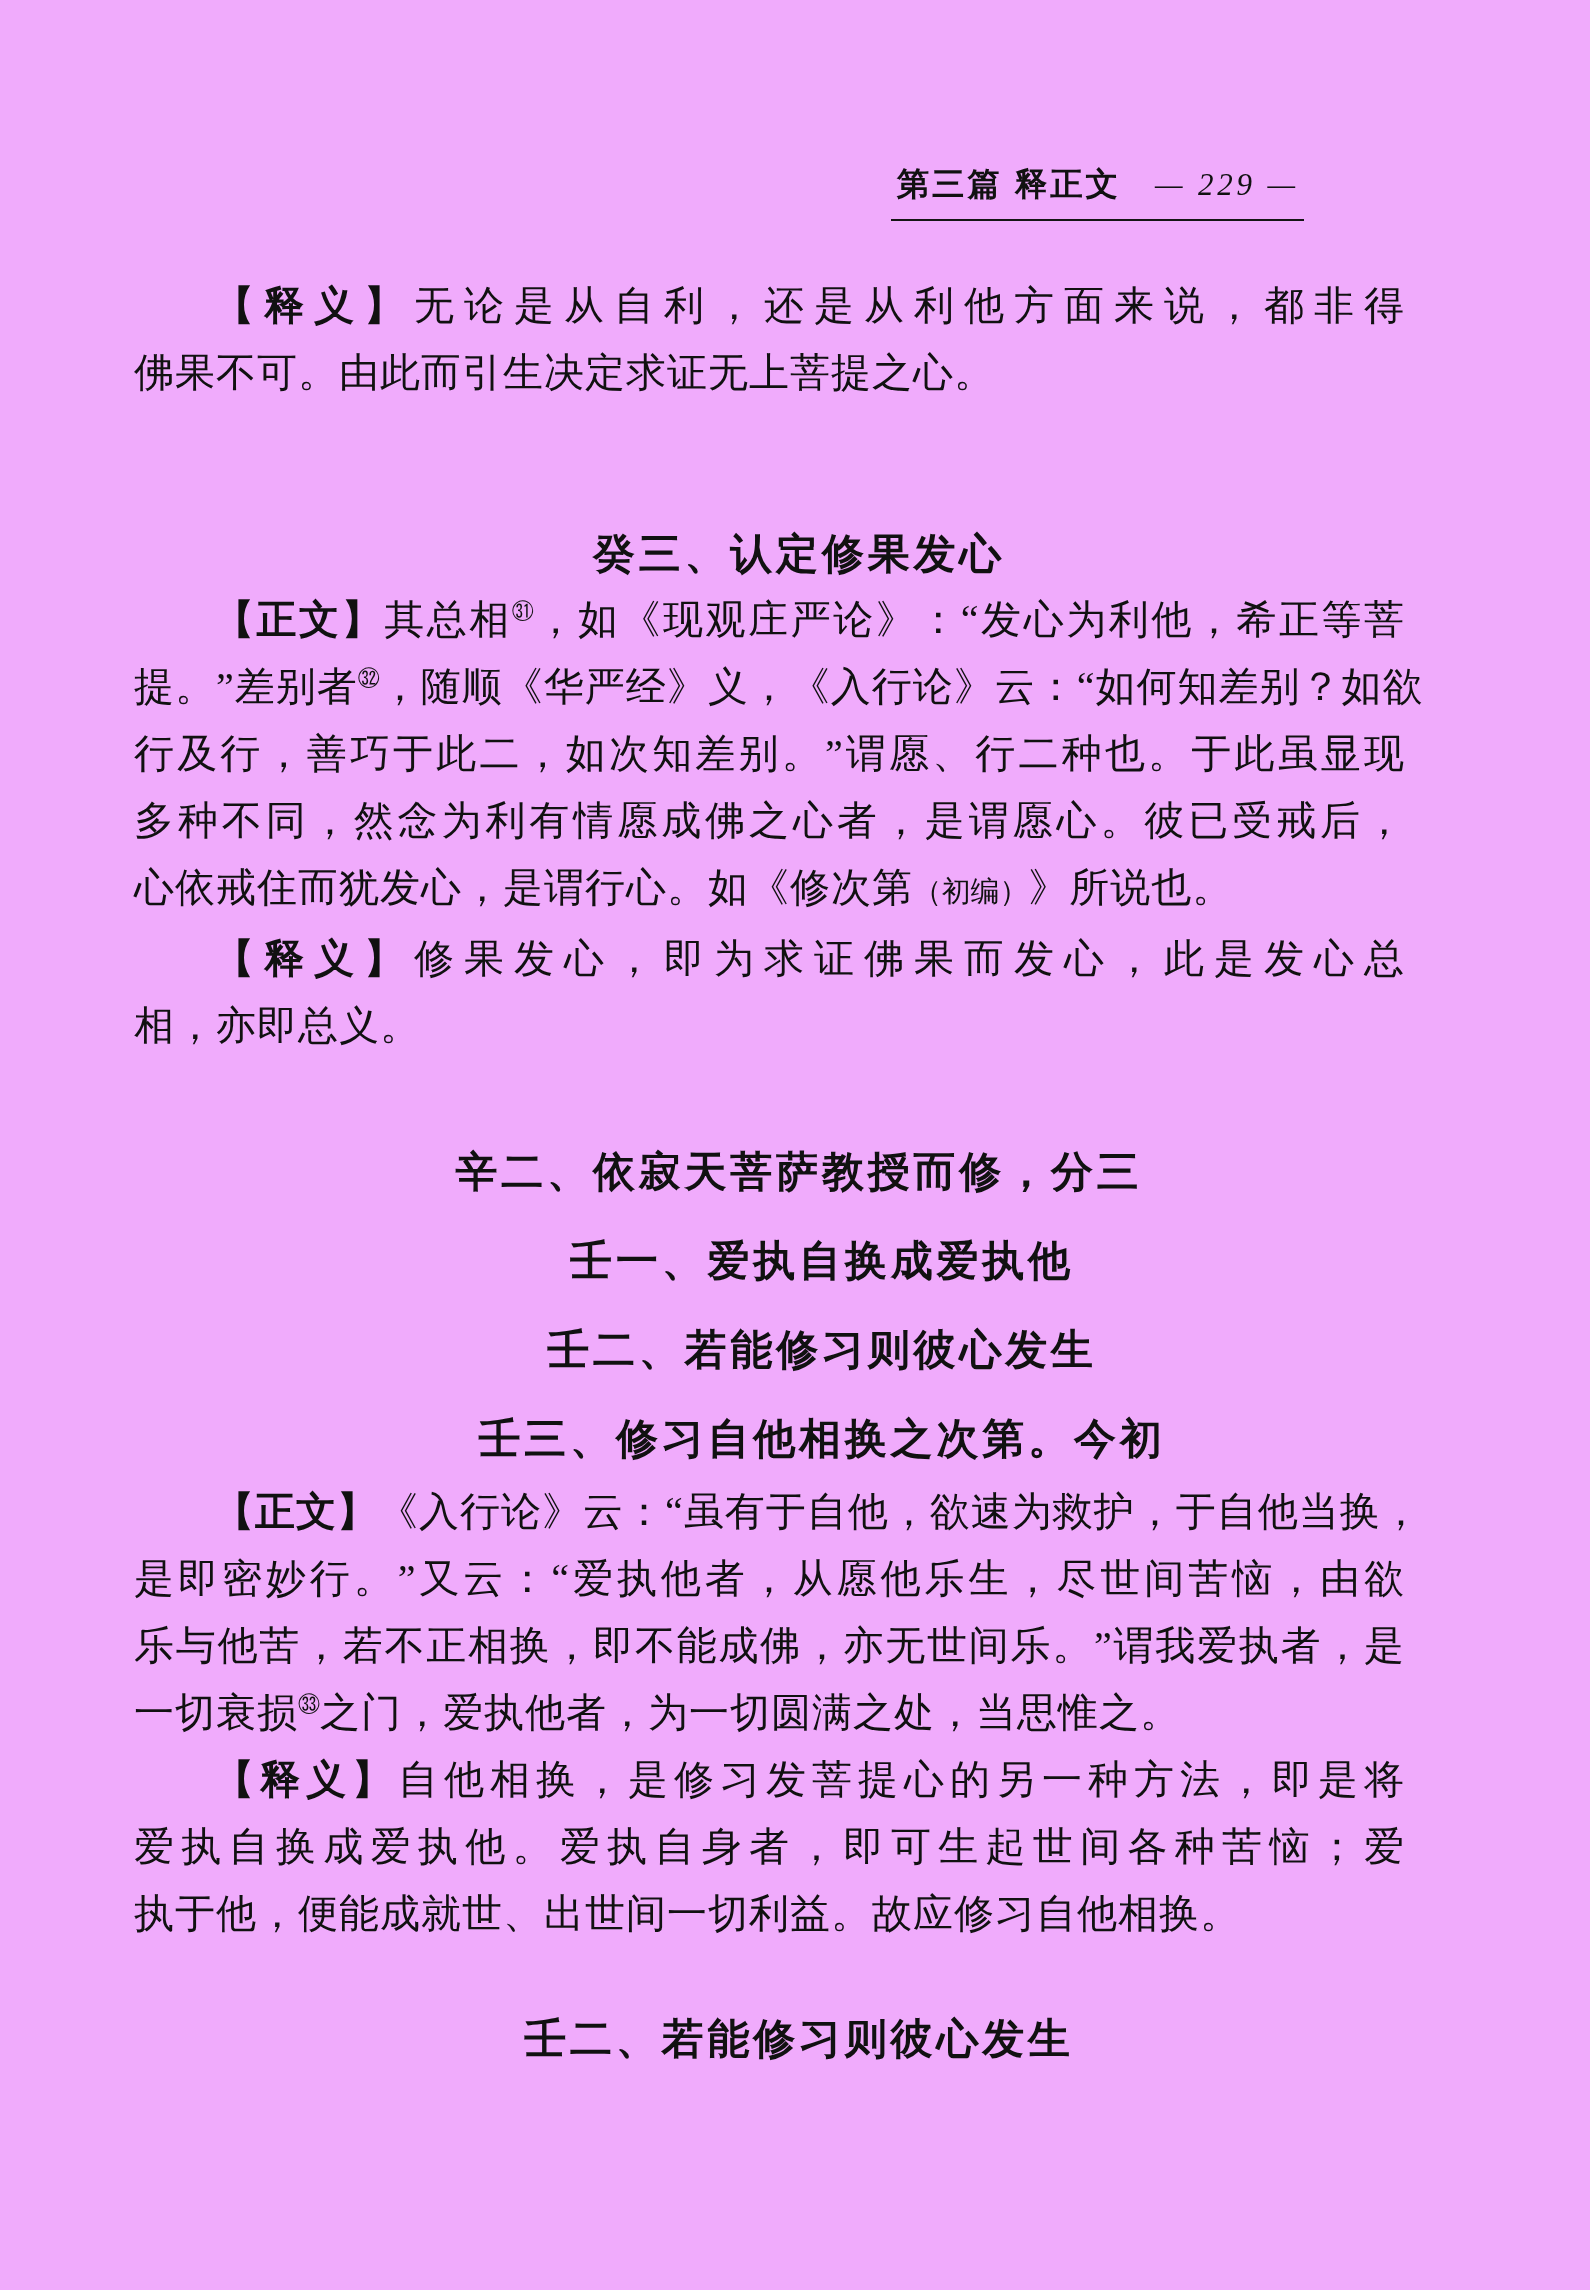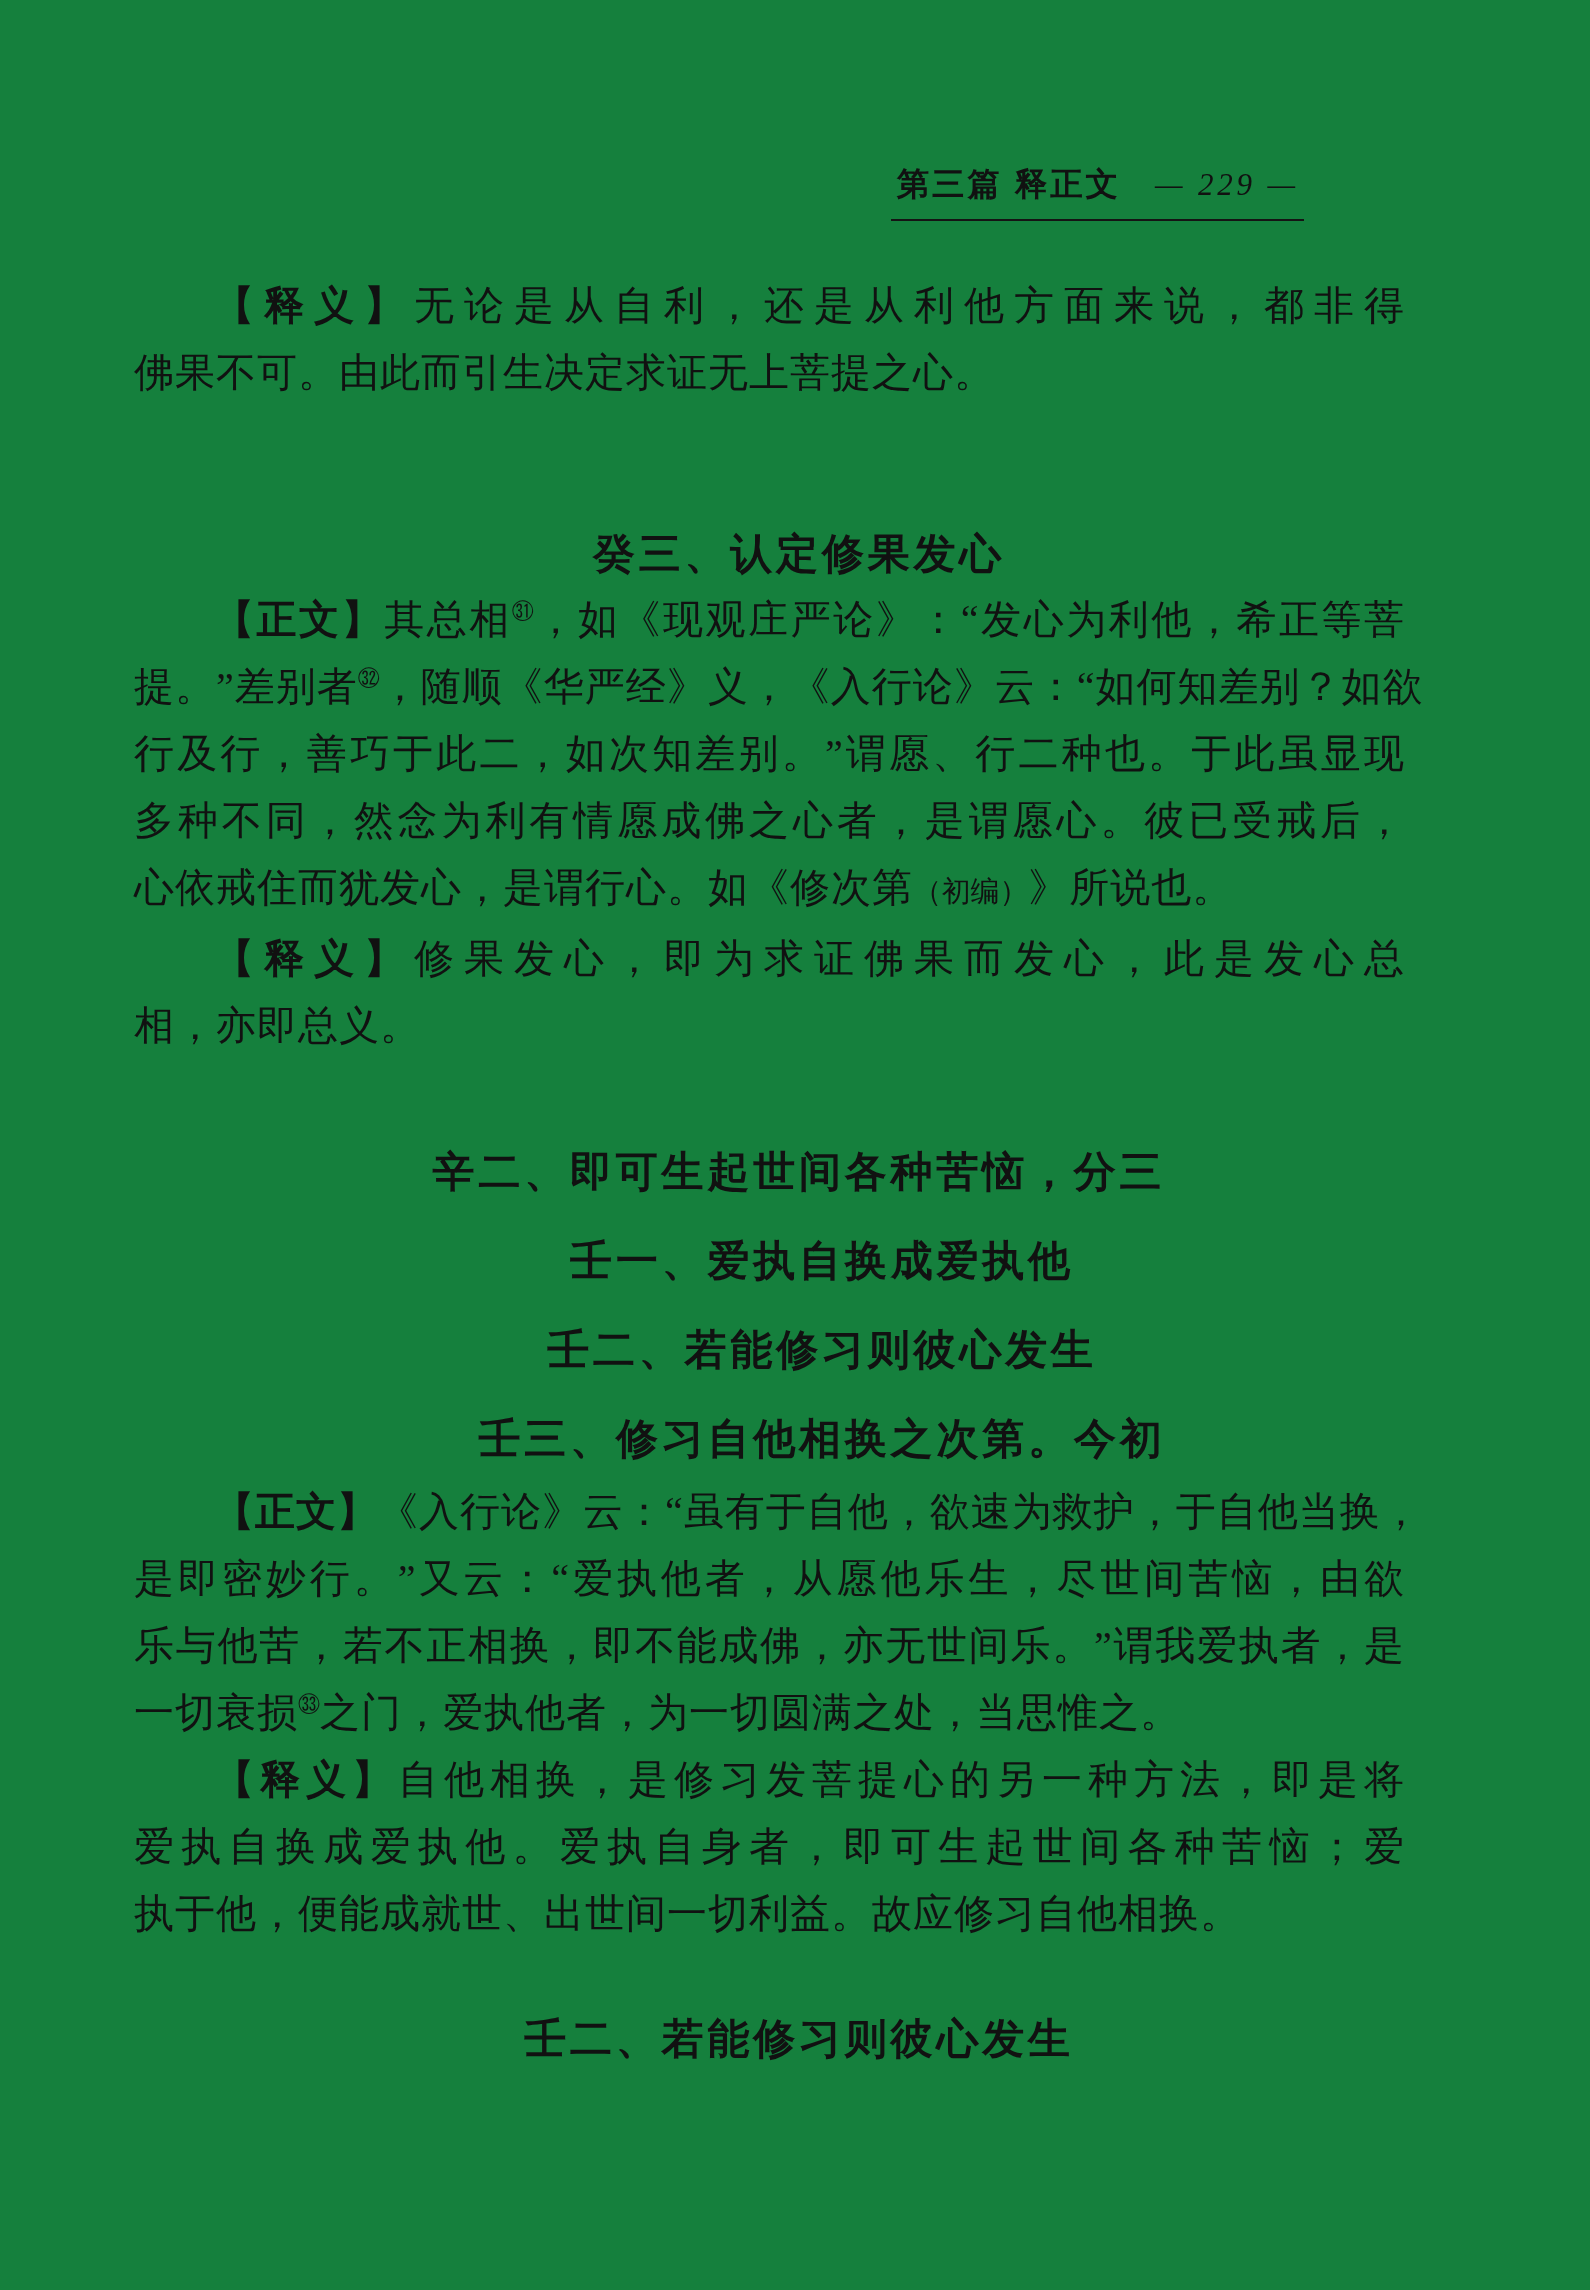--- a/index.html
+++ b/index.html
@@ -1,19 +1,19 @@
 <!DOCTYPE html>
 <html><head>
 <meta charset="utf-8">
 <style>
   html,body{margin:0;padding:0;background:#ffffff;}
   .page{
     position:relative;
     width:1591px;height:2290px;
-    background:#15803d;
+    background:#f0abfc;
     color:#111111;
     font-family:"Liberation Serif","DejaVu Serif",serif;
     overflow:hidden;
   }
   
   .running-header{
     position:absolute;
     left:891px;top:163px;
     display:flex;align-items:baseline;
     padding:0 5.7px 11.5px 5.7px;
@@ -94,21 +94,21 @@
         <div class="line indent"><b class="lenticular">【正文】</b>其总相<sup class="circ">㉛</sup>，如《现观庄严论》：“发心为利他，希正等菩</div>
         <div class="line">提。”差别者<sup class="circ">㉜</sup>，随顺《华严经》义，《入行论》云：“如何知差别？如欲</div>
         <div class="line">行及行，善巧于此二，如次知差别。”谓愿、行二种也。于此虽显现</div>
         <div class="line">多种不同，然念为利有情愿成佛之心者，是谓愿心。彼已受戒后，</div>
         <div class="line last">心依戒住而犹发心，是谓行心。如《修次第<span class="small-paren">（初编）</span>》所说也。</div>
       </div>
       <div class="para blk-shiyi-2">
         <div class="line indent"><b class="lenticular">【释义】</b>修果发心，即为求证佛果而发心，此是发心总</div>
         <div class="line last">相，亦即总义。</div>
       </div>
-      <div class="heading lvl1 blk-h-xin2">辛二、即可生起世间各种苦恼，分三</div>
+      <div class="heading lvl1 blk-h-xin2">辛二、依寂天菩萨教授而修，分三</div>
       <div class="heading lvl2 blk-h-ren1">壬一、爱执自换成爱执他</div>
       <div class="heading lvl2 blk-h-ren2">壬二、若能修习则彼心发生</div>
       <div class="heading lvl2 blk-h-ren3">壬三、修习自他相换之次第。今初</div>
       <div class="para blk-zhengwen-2">
         <div class="line indent"><b class="lenticular">【正文】</b>《入行论》云：“虽有于自他，欲速为救护，于自他当换，</div>
         <div class="line">是即密妙行。”又云：“爱执他者，从愿他乐生，尽世间苦恼，由欲</div>
         <div class="line">乐与他苦，若不正相换，即不能成佛，亦无世间乐。”谓我爱执者，是</div>
         <div class="line last">一切衰损<sup class="circ">㉝</sup>之门，爱执他者，为一切圆满之处，当思惟之。</div>
       </div>
       <div class="para blk-shiyi-3">

